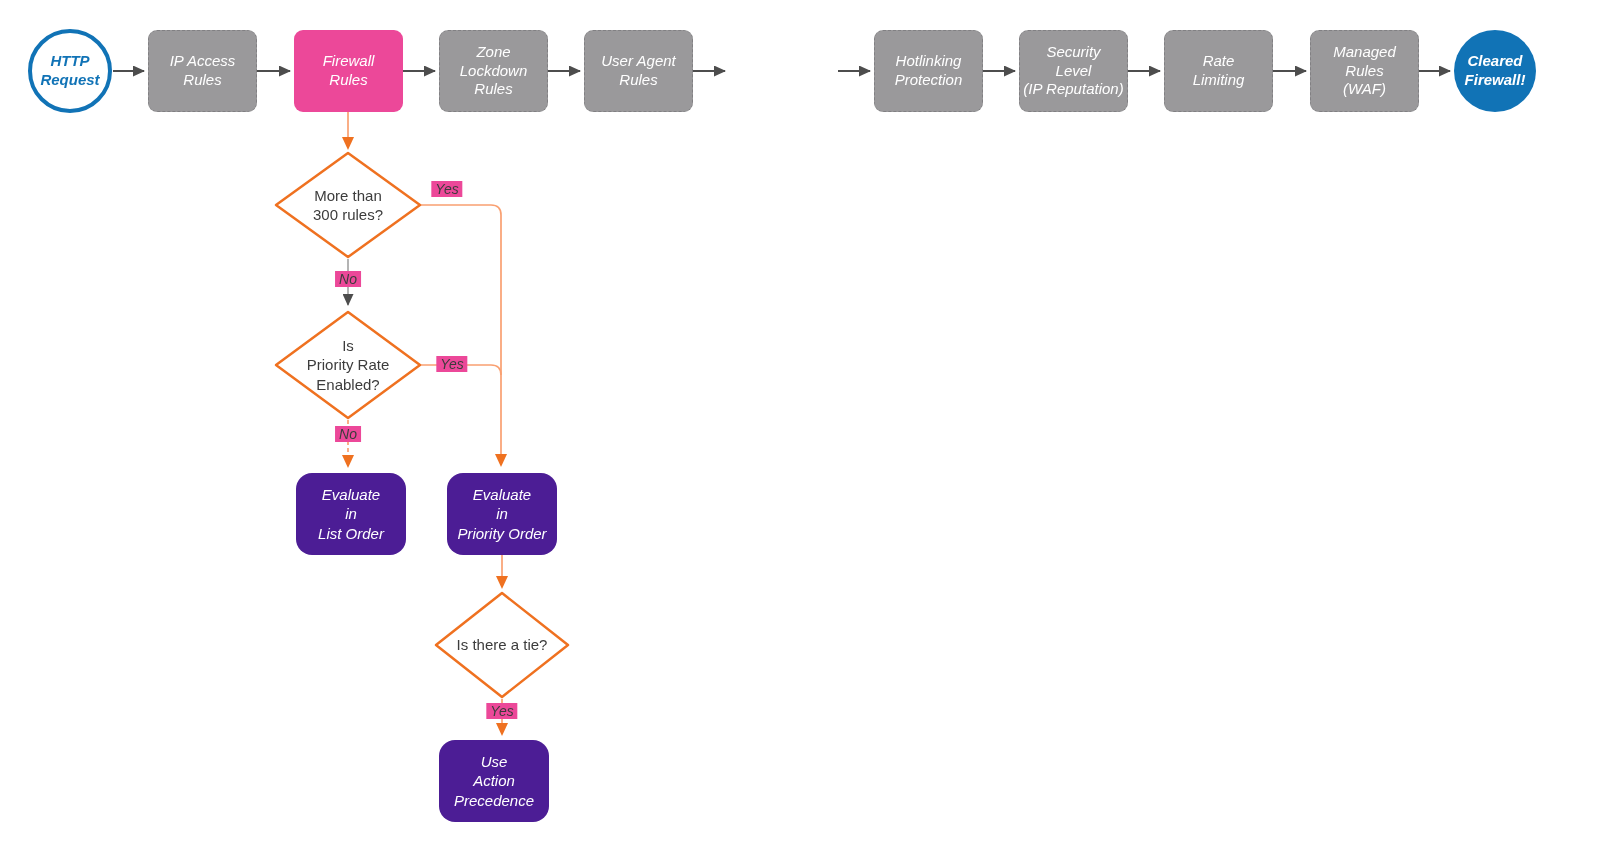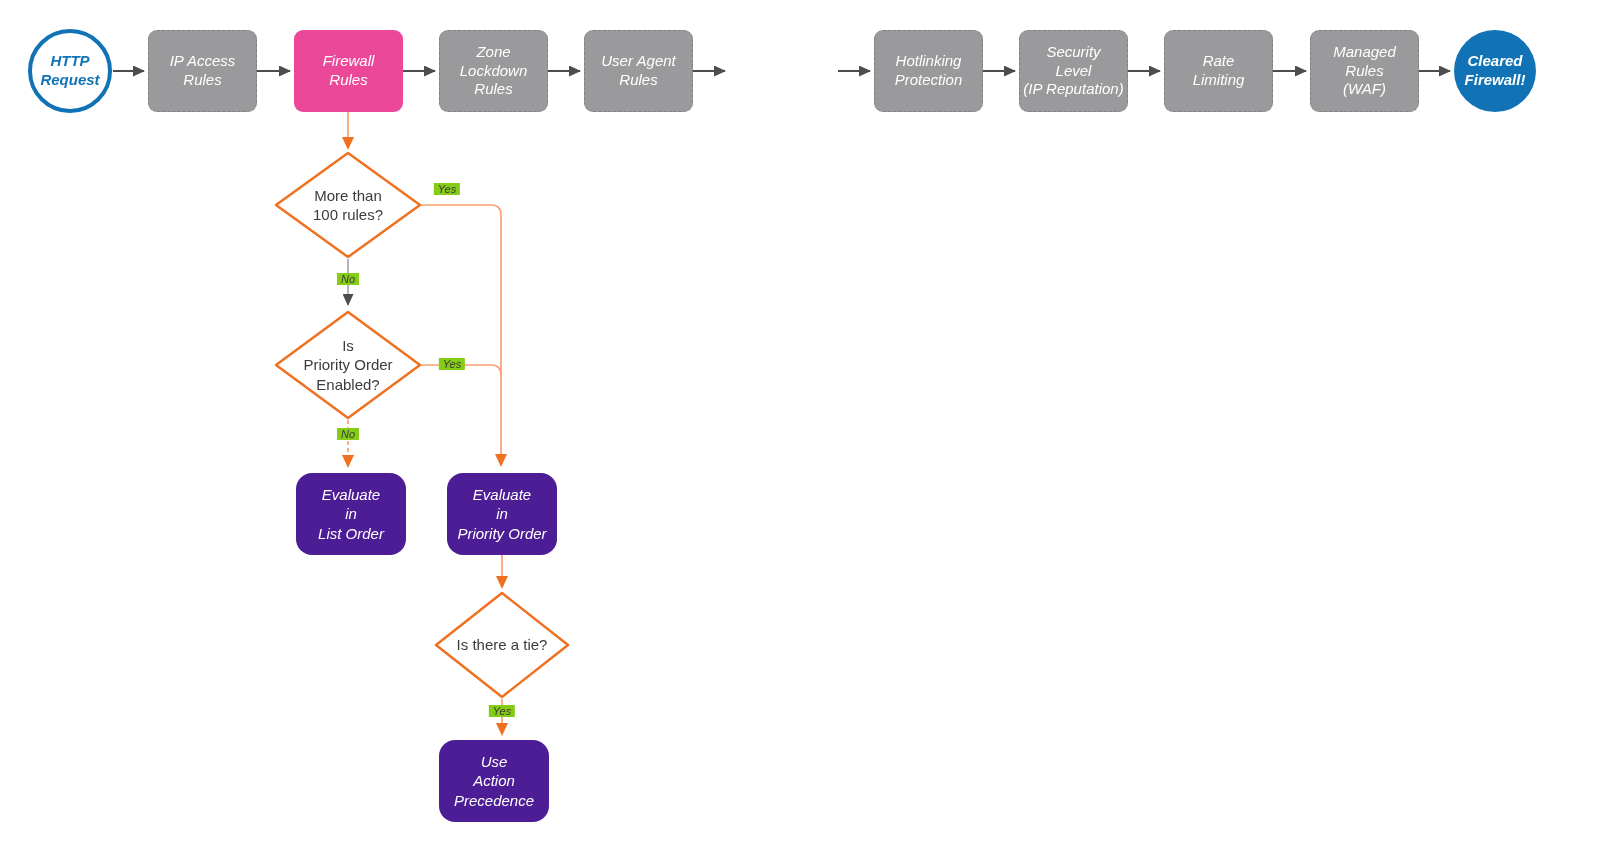--- a/index.html
+++ b/index.html
@@ -36,21 +36,21 @@
 
   
   .dlabel{
     position:absolute;display:flex;align-items:center;justify-content:center;
     text-align:center;font-size:15px;line-height:1.3;color:#3C3C3C;
   }
 
   
   .elabel{
     position:absolute;transform:translate(-50%,-50%);
-    font-style:italic;font-size:11px;color:#3C3C3C;background:#84cc16;padding:0 4px;
+    font-style:italic;font-size:14px;color:#3C3C3C;background:#ec4899;padding:0 4px;
     white-space:nowrap;
   }
 
   .pre{white-space:pre-line;}
 </style>
 </head>
 <body>
 
 <div class="canvas">
 
@@ -131,25 +131,25 @@
 (WAF)</span>
   </div>
 
   <div class="terminal end">
     <span class="pre">Cleared
 Firewall!</span>
   </div>
 
   <div class="dlabel" style="left:276px;top:165px;width:144px;height:80px;">
     <span class="pre">More than
-100 rules?</span>
+300 rules?</span>
   </div>
   <div class="dlabel" style="left:276px;top:325px;width:144px;height:80px;">
     <span class="pre">Is
-Priority Order
+Priority Rate
 Enabled?</span>
   </div>
   <div class="dlabel" style="left:436px;top:605px;width:132px;height:80px;">
     <span class="pre">Is there a tie?</span>
   </div>
 
   <div class="obox" style="left:296px;top:473px;">
     <span class="pre">Evaluate
 in
 List Order</span>

